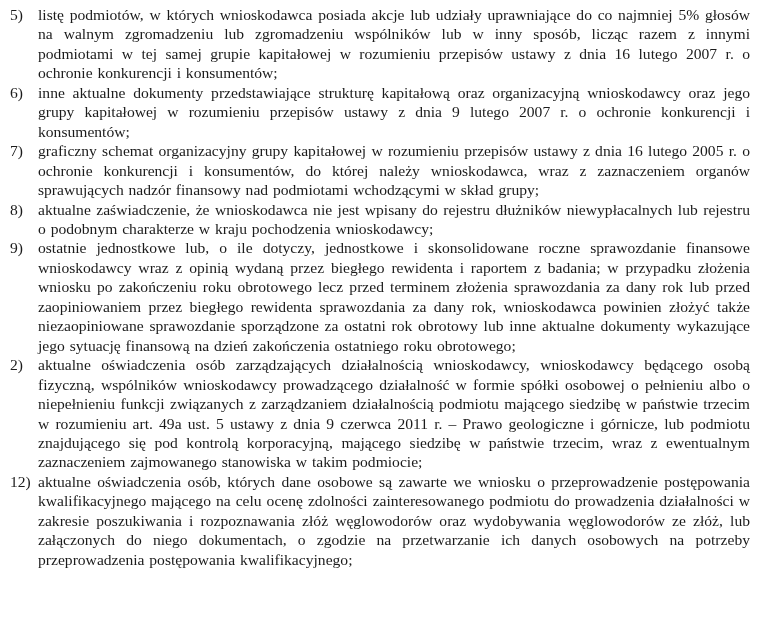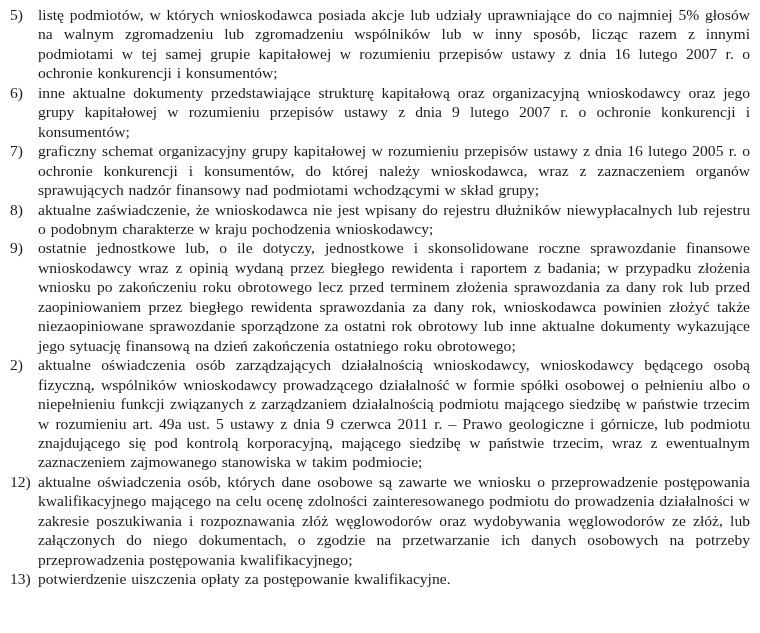--- a/index.html
+++ b/index.html
@@ -73,18 +73,14 @@
   <div class="list-item">
     <span class="item-number">2)</span>
     <span class="item-text">aktualne oświadczenia osób zarządzających działalnością wnioskodawcy, wnioskodawcy będącego osobą fizyczną, wspólników wnioskodawcy prowadzącego działalność w formie spółki osobowej o pełnieniu albo o niepełnieniu funkcji związanych z zarządzaniem działalnością podmiotu mającego siedzibę w państwie trzecim w rozumieniu art. 49a ust. 5 ustawy z dnia 9 czerwca 2011 r. – Prawo geologiczne i górnicze, lub podmiotu znajdującego się pod kontrolą korporacyjną, mającego siedzibę w państwie trzecim, wraz z ewentualnym zaznaczeniem zajmowanego stanowiska w takim podmiocie;</span>
   </div>
 
   <div class="list-item">
     <span class="item-number">12)</span>
     <span class="item-text">aktualne oświadczenia osób, których dane osobowe są zawarte we wniosku o przeprowadzenie postępowania kwalifikacyjnego mającego na celu ocenę zdolności zainteresowanego podmiotu do prowadzenia działalności w zakresie poszukiwania i rozpoznawania złóż węglowodorów oraz wydobywania węglowodorów ze złóż, lub załączonych do niego dokumentach, o zgodzie na przetwarzanie ich danych osobowych na potrzeby przeprowadzenia postępowania kwalifikacyjnego;</span>
   </div>
 
-  <div class="list-item">
-    <span class="item-number">13)</span>
-    <span class="item-text">potwierdzenie uiszczenia opłaty za postępowanie kwalifikacyjne.</span>
-  </div>
 
 </div>
 
 </body></html>

